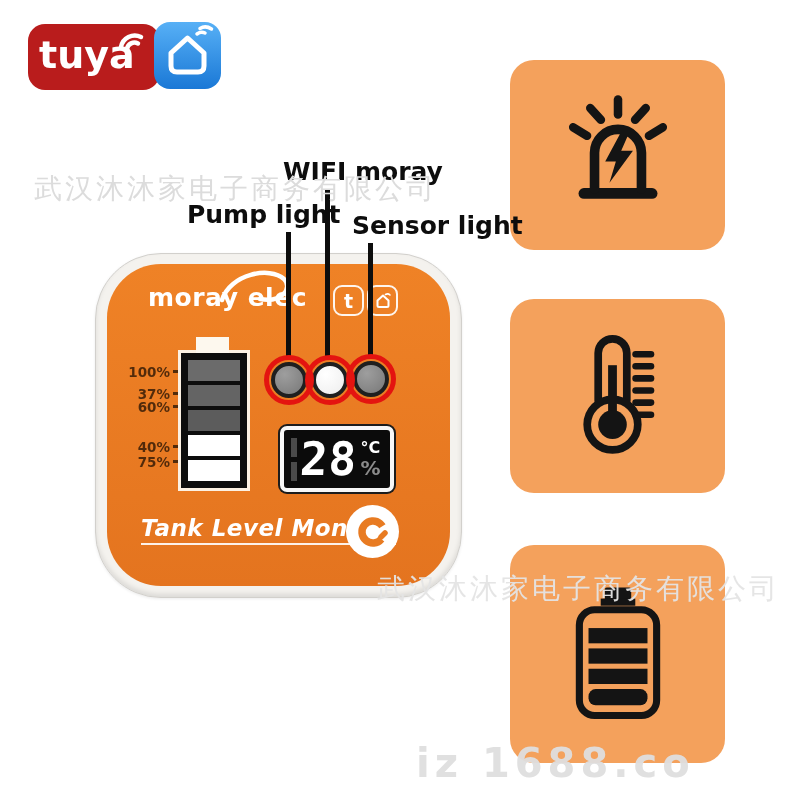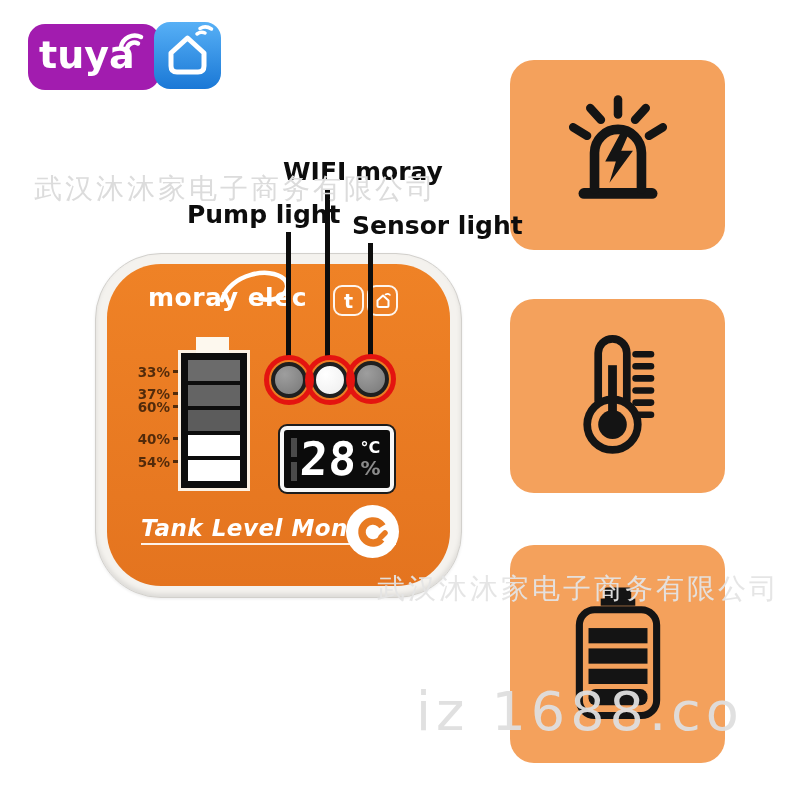--- a/index.html
+++ b/index.html
@@ -2,34 +2,34 @@
 <html><head>
 <meta charset="utf-8">
 <style>
   * { margin:0; padding:0; box-sizing:border-box; }
   body { background:#fff; }
   .canvas{ position:relative; width:800px; height:800px; background:#ffffff;
            overflow:hidden; font-family:"DejaVu Sans", sans-serif; }
   .abs{ position:absolute; }
 
   
-  .tuya-logo{ left:28px; top:24px; width:132px; height:66px; background:#a21caf;
+  .tuya-logo{ left:28px; top:24px; width:132px; height:66px; background:#b91c1c;
               border-radius:17px; }
   .tuya-text{ position:absolute; left:11px; top:9px; font-size:38px; font-weight:bold;
               color:#fff; letter-spacing:0px; line-height:44px; }
   .tuya-arcs{ position:absolute; left:86px; top:2px; }
   .smartlife{ left:154px; top:22px; width:67px; height:67px; border-radius:16px;
               background:linear-gradient(180deg,#57b0f6,#1a78d6); }
 
   
   .wm{ color:#dcdcdc; letter-spacing:3px; white-space:nowrap; z-index:60; }
   .wm1{ left:34px; top:170px; font-size:28px; }
   .wm2{ left:377px; top:570px; font-size:28px; color:rgba(228,228,228,0.95); }
-  .wm3{ left:416px; top:680px; font-size:54px; letter-spacing:5px;
-        color:rgba(222,222,222,0.95); }
+  .wm3{ left:416px; top:740px; font-size:40px; letter-spacing:5px;
+        color:rgba(222,222,222,0.95);font-weight:bold; }
 
   
   .callout{ font-size:25px; font-weight:bold; color:#0d0d0d; z-index:45; white-space:nowrap; }
   .callout-wifi{ left:283px; top:157px; }
   .callout-pump{ left:187px; top:200px; }
   .callout-sensor{ left:352px; top:211px; }
   .cline{ width:5px; background:#0d0d0d; z-index:44; }
   .cline-wifi{ left:325px; top:189px; height:167px; }
   .cline-pump{ left:286px; top:232px; height:124px; }
   .cline-sensor{ left:368px; top:243px; height:113px; }
@@ -141,37 +141,37 @@
       <span>t</span>
     </div>
     <div class="abs mini mini-home">
       <svg width="20" height="20" viewBox="0 0 20 20">
         <path d="M4.5 9.5 L10 4.5 L15.5 9.5 V14.5 Q15.5 16 14 16 H6 Q4.5 16 4.5 14.5 Z" fill="none" stroke="#fff" stroke-width="2" stroke-linejoin="round"></path>
         <path d="M12.5 3.5 q2.5 -1.5 4.5 0.5" fill="none" stroke="#fff" stroke-width="1.6" stroke-linecap="round"></path>
       </svg>
     </div>
 
     <div class="abs level-row" style="top:109px">
-      <span class="level-label">33%</span>
+      <span class="level-label">100%</span>
       <span class="level-tick"></span>
     </div>
     <div class="abs level-row" style="top:131px">
       <span class="level-label">37%</span>
       <span class="level-tick"></span>
     </div>
     <div class="abs level-row" style="top:144px">
       <span class="level-label">60%</span>
       <span class="level-tick"></span>
     </div>
-    <div class="abs level-row" style="top:176px">
+    <div class="abs level-row" style="top:184px">
       <span class="level-label">40%</span>
       <span class="level-tick"></span>
     </div>
     <div class="abs level-row" style="top:199px">
-      <span class="level-label">54%</span>
+      <span class="level-label">75%</span>
       <span class="level-tick"></span>
     </div>
 
     <div class="abs tank-tab"></div>
     <div class="abs tank-body">
       <div class="seg seg1"></div>
       <div class="seg seg2"></div>
       <div class="seg seg3"></div>
       <div class="seg seg4"></div>
       <div class="seg seg5"></div>

